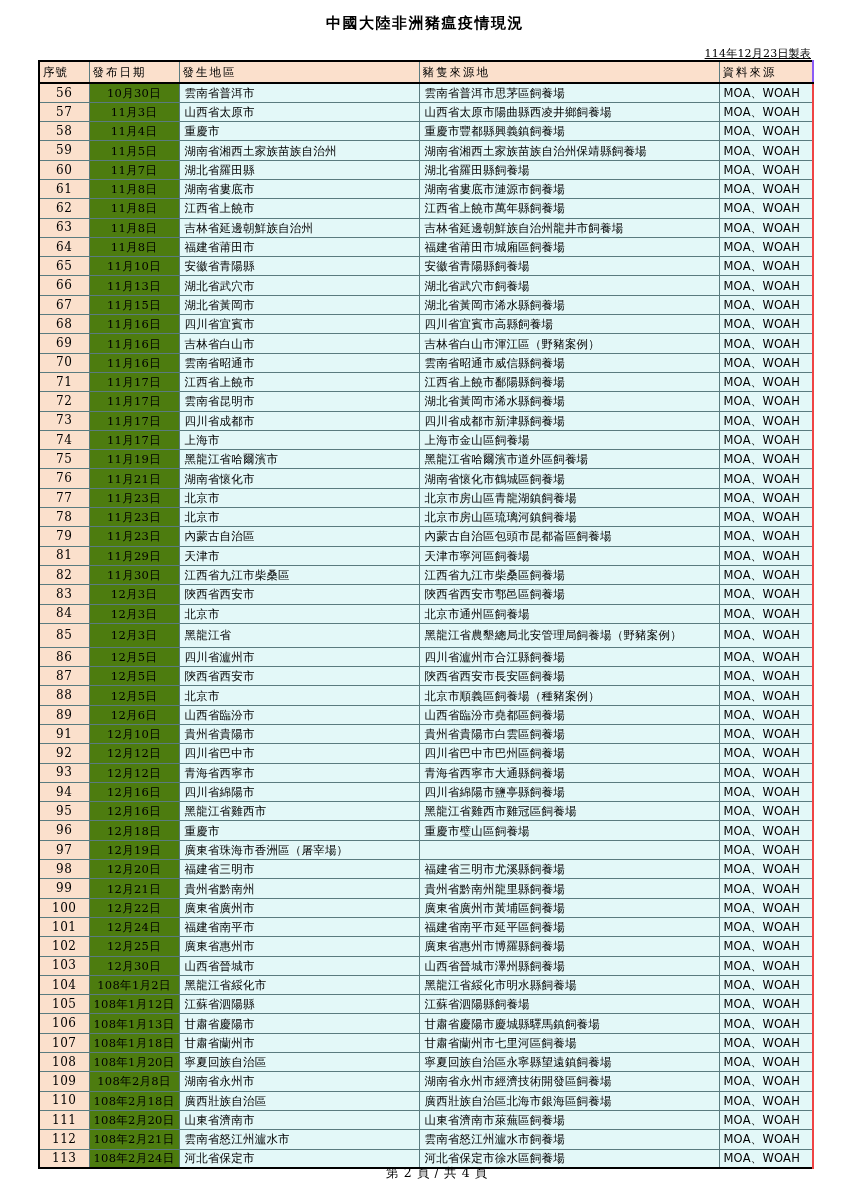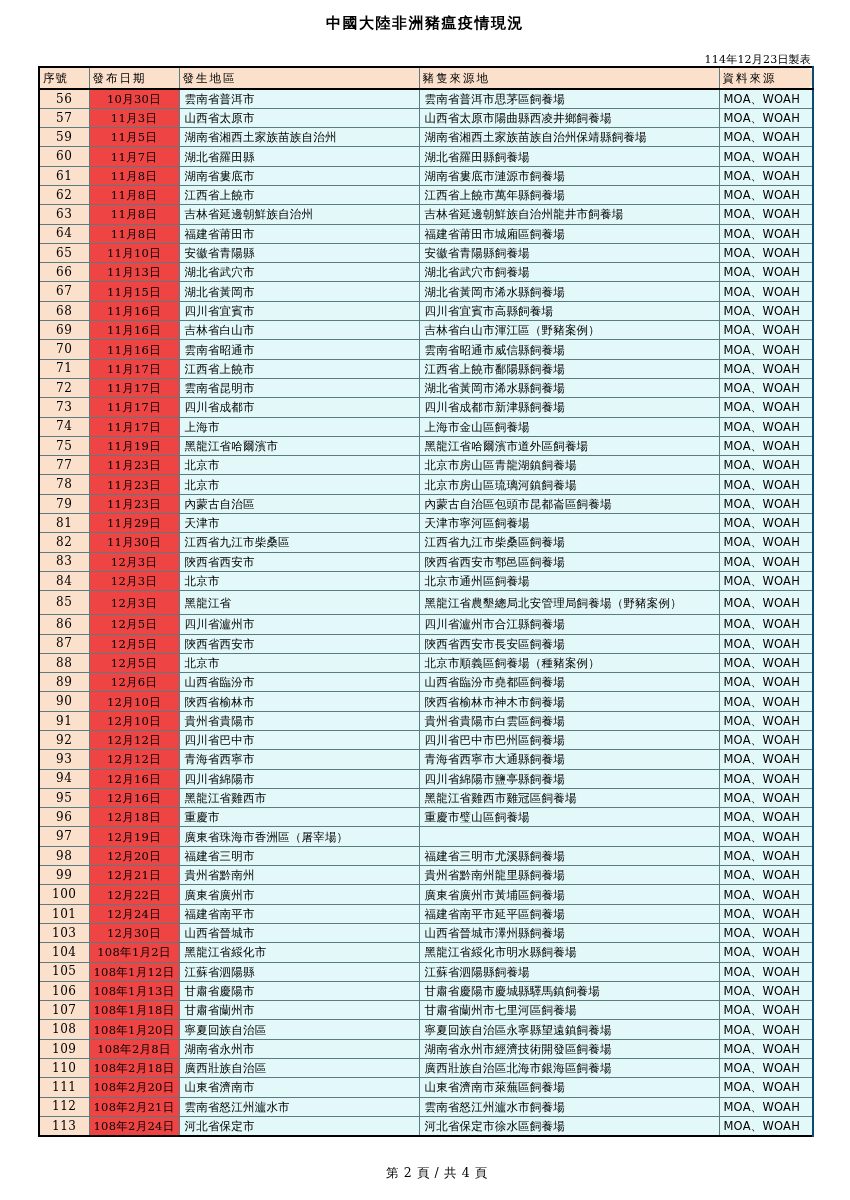--- a/index.html
+++ b/index.html
@@ -33,22 +33,23 @@
     letter-spacing: 1.5px;
     margin: 0;
     padding-top: 14px;
     font-family: "DejaVu Serif", "Liberation Serif", serif;
   }
 
   
   .stamp-row {
     text-align: right;
     padding-right: 39px;
-    margin-top: 15px;
+    margin-top: 9px;
     height: 14px;
+    text-decoration: underline;
   }
   .stamp {
     font-size: 11px;
     letter-spacing: 0.2px;
     font-family: "DejaVu Serif", "Liberation Serif", serif;
   }
 
   
   .table-wrap {
     padding: 0 38px 0 38px;
@@ -91,21 +92,21 @@
   }
   table.epidemic thead th.h-seq { letter-spacing: 1px; }
 
   table.epidemic tbody td.cell-seq {
     background: #fbe0cc;
     text-align: center;
     font-size: 12px;
     letter-spacing: 0.5px;
   }
   table.epidemic tbody td.cell-date {
-    background: #ef4444;
+    background: #4d7c0f;
     text-align: center;
     letter-spacing: 0.3px;
   }
   table.epidemic tbody td.cell-region,
   table.epidemic tbody td.cell-source {
     background: #e3f8f8;
     text-align: left;
     padding-left: 5px;
     letter-spacing: 0.2px;
   }
@@ -116,23 +117,23 @@
     font-family: "DejaVu Sans", "Liberation Sans", sans-serif;
     font-size: 11.5px;
     letter-spacing: 0.2px;
   }
 
   table.epidemic tbody tr { height: 19.3px; }
   table.epidemic tbody tr.tall-row { height: 24px; }
 
   
   table.epidemic tbody td.cell-seq { border-left: 2px solid #000; }
-  table.epidemic tbody td.cell-ref { border-right: 2px solid #0c4a6e; }
+  table.epidemic tbody td.cell-ref { border-right: 2px solid #ef4444; }
   table.epidemic thead th.h-seq { border-left: 2px solid #000; }
-  table.epidemic thead th.h-ref { border-right: 2px solid #0c4a6e; border-radius: 8px; }
+  table.epidemic thead th.h-ref { border-right: 2px solid #8b5cf6; }
 
   .page-number {
     position: absolute;
     bottom: 18px;
     left: 12px;
     width: 850px;
     text-align: center;
     font-size: 12.5px;
     letter-spacing: 0.6px;
     font-family: "DejaVu Serif", "Liberation Serif", serif;
@@ -176,20 +177,27 @@
             <td class="cell-ref">MOA、WOAH</td>
           </tr>
           <tr>
             <td class="cell-seq">57</td>
             <td class="cell-date">11月3日</td>
             <td class="cell-region">山西省太原市</td>
             <td class="cell-source">山西省太原市陽曲縣西凌井鄉飼養場</td>
             <td class="cell-ref">MOA、WOAH</td>
           </tr>
           <tr>
+            <td class="cell-seq">58</td>
+            <td class="cell-date">11月4日</td>
+            <td class="cell-region">重慶市</td>
+            <td class="cell-source">重慶市豐都縣興義鎮飼養場</td>
+            <td class="cell-ref">MOA、WOAH</td>
+          </tr>
+          <tr>
             <td class="cell-seq">59</td>
             <td class="cell-date">11月5日</td>
             <td class="cell-region">湖南省湘西土家族苗族自治州</td>
             <td class="cell-source">湖南省湘西土家族苗族自治州保靖縣飼養場</td>
             <td class="cell-ref">MOA、WOAH</td>
           </tr>
           <tr>
             <td class="cell-seq">60</td>
             <td class="cell-date">11月7日</td>
             <td class="cell-region">湖北省羅田縣</td>
@@ -292,20 +300,27 @@
             <td class="cell-date">11月17日</td>
             <td class="cell-region">上海市</td>
             <td class="cell-source">上海市金山區飼養場</td>
             <td class="cell-ref">MOA、WOAH</td>
           </tr>
           <tr>
             <td class="cell-seq">75</td>
             <td class="cell-date">11月19日</td>
             <td class="cell-region">黑龍江省哈爾濱市</td>
             <td class="cell-source">黑龍江省哈爾濱市道外區飼養場</td>
+            <td class="cell-ref">MOA、WOAH</td>
+          </tr>
+          <tr>
+            <td class="cell-seq">76</td>
+            <td class="cell-date">11月21日</td>
+            <td class="cell-region">湖南省懷化市</td>
+            <td class="cell-source">湖南省懷化市鶴城區飼養場</td>
             <td class="cell-ref">MOA、WOAH</td>
           </tr>
           <tr>
             <td class="cell-seq">77</td>
             <td class="cell-date">11月23日</td>
             <td class="cell-region">北京市</td>
             <td class="cell-source">北京市房山區青龍湖鎮飼養場</td>
             <td class="cell-ref">MOA、WOAH</td>
           </tr>
           <tr>
@@ -379,27 +394,20 @@
             <td class="cell-ref">MOA、WOAH</td>
           </tr>
           <tr>
             <td class="cell-seq">89</td>
             <td class="cell-date">12月6日</td>
             <td class="cell-region">山西省臨汾市</td>
             <td class="cell-source">山西省臨汾市堯都區飼養場</td>
             <td class="cell-ref">MOA、WOAH</td>
           </tr>
           <tr>
-            <td class="cell-seq">90</td>
-            <td class="cell-date">12月10日</td>
-            <td class="cell-region">陝西省榆林市</td>
-            <td class="cell-source">陝西省榆林市神木市飼養場</td>
-            <td class="cell-ref">MOA、WOAH</td>
-          </tr>
-          <tr>
             <td class="cell-seq">91</td>
             <td class="cell-date">12月10日</td>
             <td class="cell-region">貴州省貴陽市</td>
             <td class="cell-source">貴州省貴陽市白雲區飼養場</td>
             <td class="cell-ref">MOA、WOAH</td>
           </tr>
           <tr>
             <td class="cell-seq">92</td>
             <td class="cell-date">12月12日</td>
             <td class="cell-region">四川省巴中市</td>
@@ -463,20 +471,27 @@
             <td class="cell-ref">MOA、WOAH</td>
           </tr>
           <tr>
             <td class="cell-seq">101</td>
             <td class="cell-date">12月24日</td>
             <td class="cell-region">福建省南平市</td>
             <td class="cell-source">福建省南平市延平區飼養場</td>
             <td class="cell-ref">MOA、WOAH</td>
           </tr>
           <tr>
+            <td class="cell-seq">102</td>
+            <td class="cell-date">12月25日</td>
+            <td class="cell-region">廣東省惠州市</td>
+            <td class="cell-source">廣東省惠州市博羅縣飼養場</td>
+            <td class="cell-ref">MOA、WOAH</td>
+          </tr>
+          <tr>
             <td class="cell-seq">103</td>
             <td class="cell-date">12月30日</td>
             <td class="cell-region">山西省晉城市</td>
             <td class="cell-source">山西省晉城市澤州縣飼養場</td>
             <td class="cell-ref">MOA、WOAH</td>
           </tr>
           <tr>
             <td class="cell-seq">104</td>
             <td class="cell-date">108年1月2日</td>
             <td class="cell-region">黑龍江省綏化市</td>

